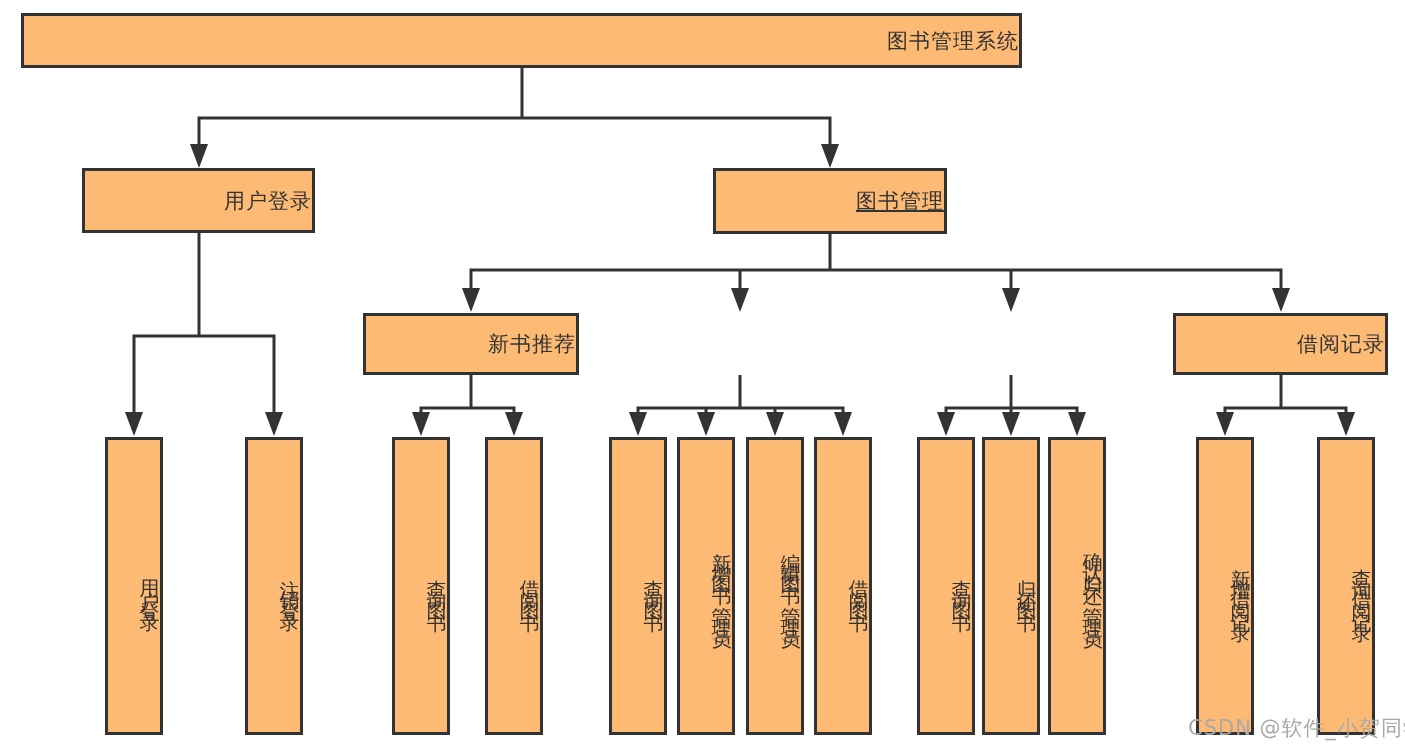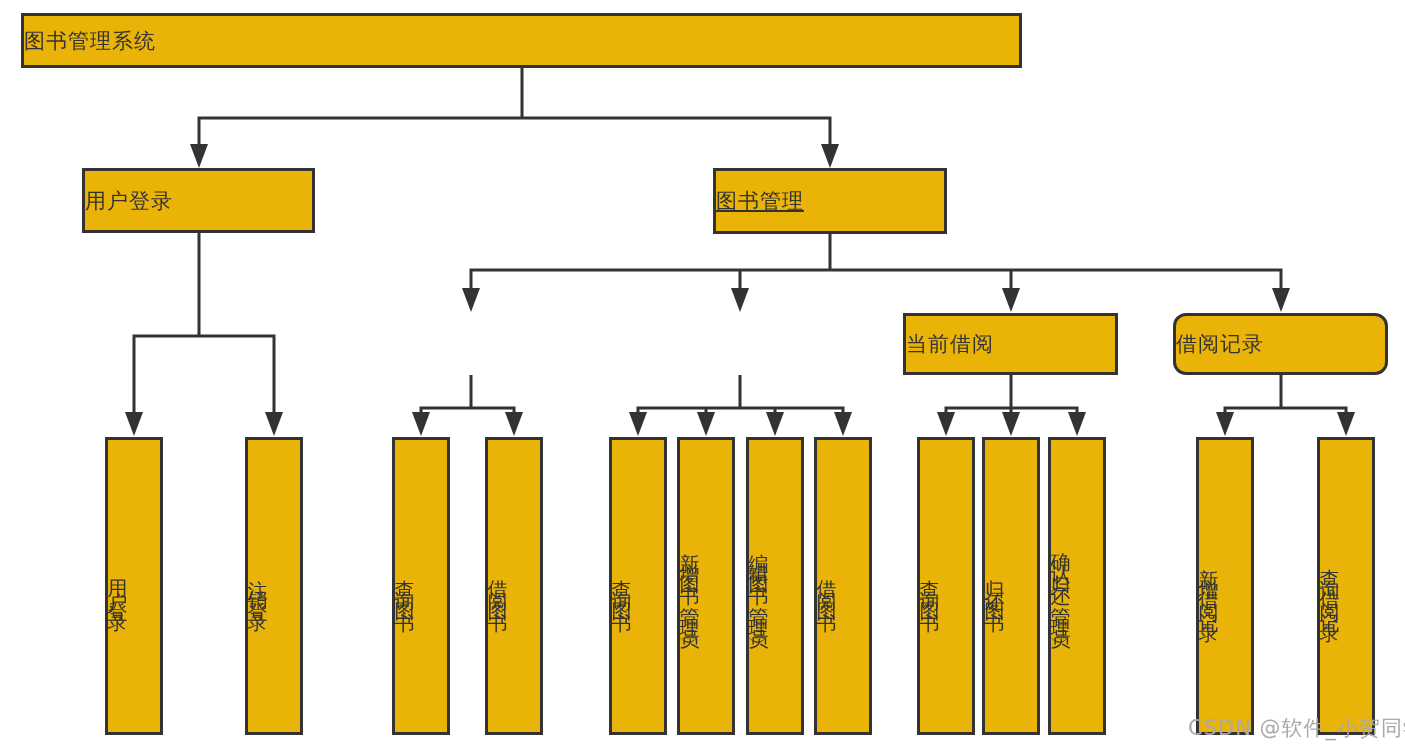--- a/index.html
+++ b/index.html
@@ -19,39 +19,39 @@
     position: absolute;
     left: 0;
     top: 0;
     width: 1405px;
     height: 747px;
   }
   .node {
     position: absolute;
     box-sizing: border-box;
     border: 3px solid #333333;
-    background: #eab308;
+    background: #fdba74;
     display: flex;
     align-items: center;
-    justify-content: flex-start;
+    justify-content: flex-end;
     color: #333333;
   }
   .hnode {
     font-size: 21px;
     letter-spacing: 1px;
     white-space: nowrap;
   }
   .root-node  { left: 21px;  top: 13px;  width: 1001px; height: 55px; }
   .l2-user    { left: 82px;  top: 168px; width: 233px;  height: 65px; }
   .l2-book    { left: 713px; top: 168px; width: 234px;  height: 66px; text-decoration: underline; }
   .l3         { top: 313px;  height: 62px; }
   .l3-newbook { left: 363px;  width: 216px; }
   .l3-borrow  { left: 632px;  width: 216px; }
   .l3-current { left: 903px;  width: 215px; }
-  .l3-records { left: 1173px; width: 215px; border-radius: 13px; }
+  .l3-records { left: 1173px; width: 215px; }
   .vnode {
     top: 437px;
     height: 298px;
     width: 58px;
   }
   .vtext {
     writing-mode: vertical-rl;
     text-orientation: mixed;
     font-size: 20px;
     letter-spacing: 11px;
@@ -132,22 +132,22 @@
     <span>图书管理系统</span>
   </div>
 
   <div class="node hnode l2-user">
     <span>用户登录</span>
   </div>
   <div class="node hnode l2-book">
     <span>图书管理</span>
   </div>
 
-  <div class="node hnode l3 l3-current">
-    <span>当前借阅</span>
+  <div class="node hnode l3 l3-newbook">
+    <span>新书推荐</span>
   </div>
   <div class="node hnode l3 l3-records">
     <span>借阅记录</span>
   </div>
 
   <div class="node vnode v1">
     <span class="vtext">用户登录</span>
   </div>
   <div class="node vnode v2">
     <span class="vtext">注销登录</span>

